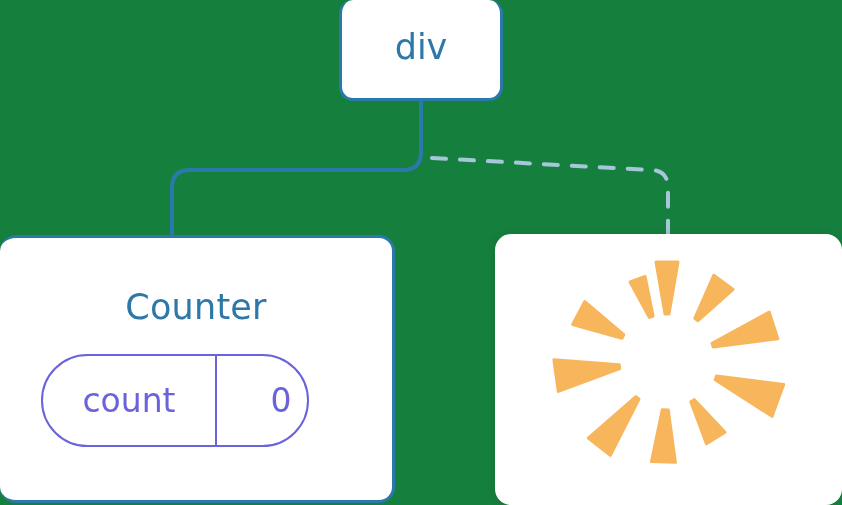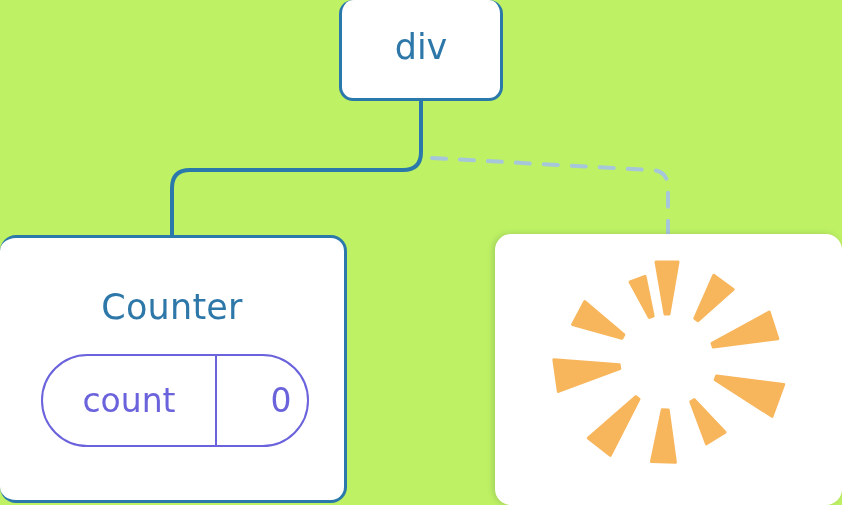--- a/index.html
+++ b/index.html
@@ -9,21 +9,21 @@
   body {
     width: 842px;
     height: 505px;
     overflow: hidden;
     font-family: "DejaVu Sans", sans-serif;
   }
   #stage {
     position: relative;
     width: 842px;
     height: 505px;
-    background: #bef264;
+    background: #15803d;
   }
   #connectors {
     position: absolute;
     left: 0;
     top: 0;
     width: 842px;
     height: 505px;
   }
   .card {
     position: absolute;
@@ -46,21 +46,21 @@
     border-bottom-left-radius: 14px;
     border-bottom-right-radius: 14px;
     border-top: none;
     display: flex;
     align-items: center;
     justify-content: center;
   }
   #card-counter {
     left: 0px;
     top: 235px;
-    width: 347px;
+    width: 395px;
     height: 268px;
     border-radius: 16px;
     border-left: none;
   }
   #card-sparkle {
     left: 495px;
     top: 234px;
     width: 347px;
     height: 271px;
     border-radius: 16px;

